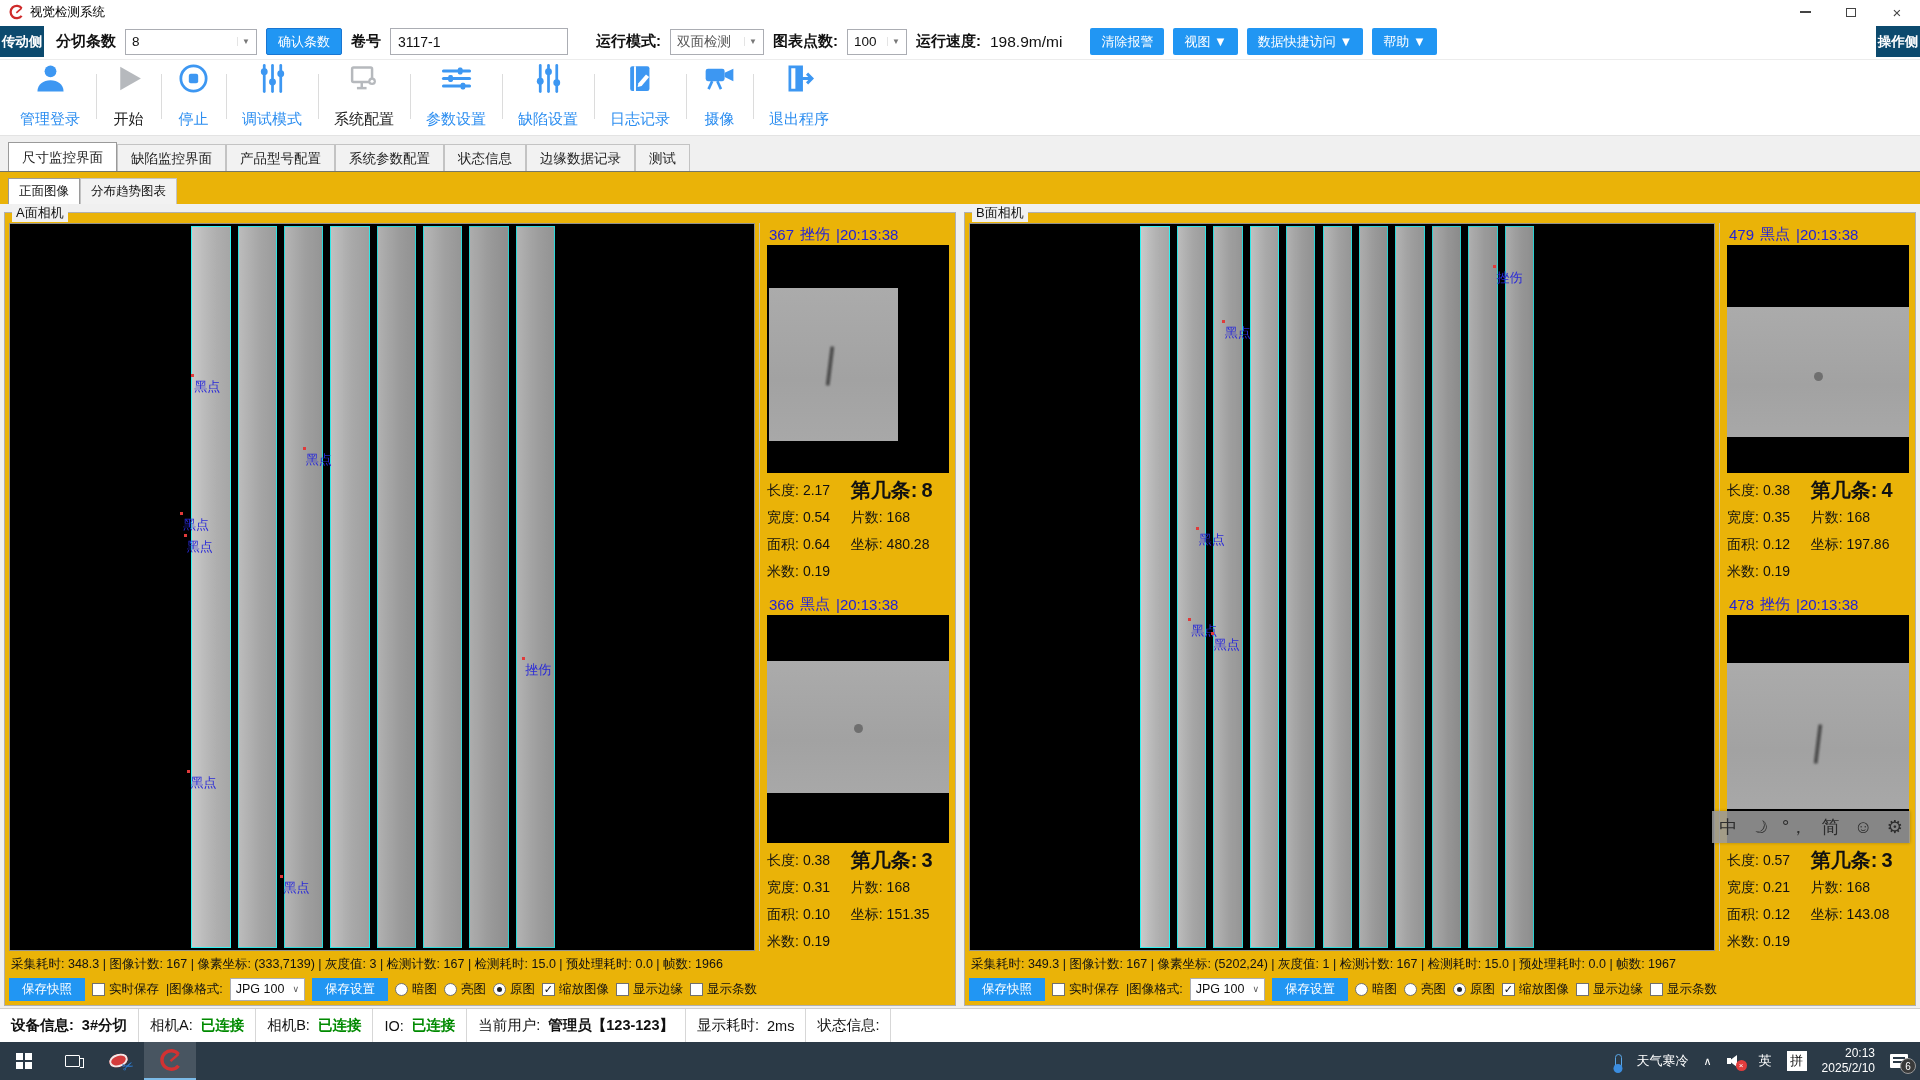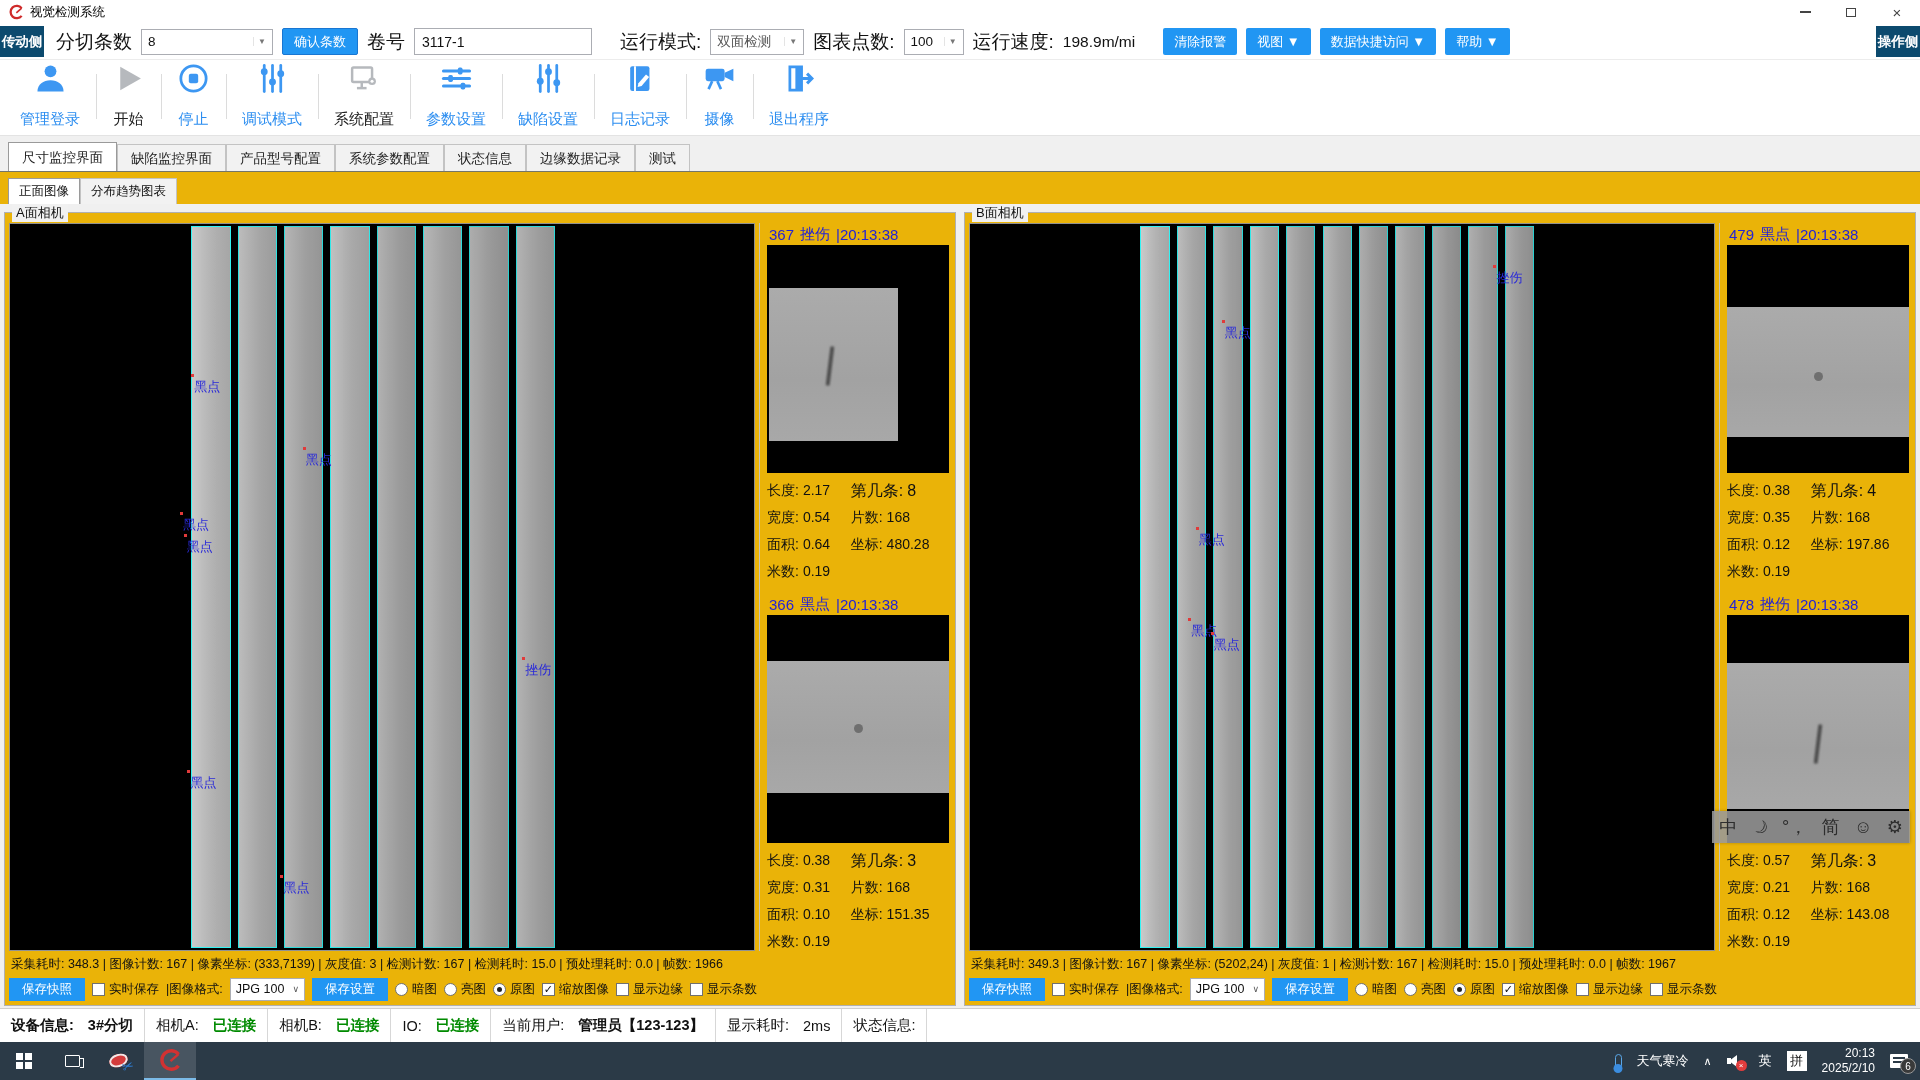--- a/index.html
+++ b/index.html
@@ -14,21 +14,21 @@
   .win-btns { position:absolute; right:0; top:0; height:100%; display:flex; }
   .win-btn { width:46px; display:flex; align-items:center; justify-content:center; color:#444; }
   .min-line { width:11px; height:1.5px; background:#444; }
   .max-box { width:10px; height:9px; border:1.5px solid #444; }
   .close-x { font-size:15px; line-height:1; }
 
   
   .toolbar { height:36px; background:#fff; border-bottom:1px solid #ececec; display:flex; align-items:center; gap:9px; position:relative; padding:0 58px 0 56px; flex:0 0 auto; }
   .side-btn { position:absolute; top:2px; bottom:2px; width:44px; background:#0c4a6e; color:#fff; font-size:13.5px; font-weight:bold; display:flex; align-items:center; justify-content:center; }
   .side-btn.left { left:0; } .side-btn.right { right:0; }
-  .tb-label { font-size:19px; font-weight:normal; color:#111; white-space:nowrap; }
+  .tb-label { font-size:15px; font-weight:bold; color:#111; white-space:nowrap; }
   .combo { height:26px; border:1px solid #abadb3; background:#fff; display:flex; align-items:center; padding:0 2px 0 6px; font-size:13.5px; }
   .combo .arrow { margin-left:auto; color:#777; font-size:8px; padding:0 4px; border-left:1px solid #e4e4e4; }
   .textbox { height:27px; border:1px solid #abadb3; background:#fff; display:flex; align-items:center; padding:0 7px; font-size:14px; }
   .btn-blue { background:#2196f3; color:#fff; font-size:13px; height:27px; padding:0 11px; display:flex; align-items:center; border-radius:2px; white-space:nowrap; }
   .btn-confirm { border:1px solid #1976d2; }
   .speed-value { font-size:15.5px; white-space:nowrap; }
   .tb-gap { width:10px; }
 
   
   .iconbar { height:76px; background:#fff; border-bottom:1px solid #e3e3e3; display:flex; align-items:stretch; padding:4px 4px 6px; flex:0 0 auto; }
@@ -58,40 +58,40 @@
   .defect-col { width:192px; display:flex; flex-direction:column; gap:14px; padding:0 2px 0 7px; border-left:1px solid #c2c2c2; margin-left:4px; position:relative; }
 
   .defect-card { height:356px; position:relative; }
   .card-header { color:#2323d6; font-size:15px; height:22px; display:flex; align-items:center; gap:6px; padding-left:2px; white-space:nowrap; }
   .card-img { height:228px; background:#000; position:relative; overflow:hidden; }
   .card-gray { position:absolute; background:linear-gradient(180deg,#ababab,#a2a2a2 60%,#a8a8a8); }
   .mark-scratch { position:absolute; width:4px; height:40px; background:#4f4f4f; filter:blur(1.2px); transform:rotate(7deg); border-radius:2px; }
   .mark-dot { position:absolute; width:9px; height:9px; border-radius:50%; background:#6f6f6f; filter:blur(0.6px); }
   .card-stats { margin-top:8px; display:grid; grid-template-columns:46% 54%; row-gap:8px; font-size:14px; line-height:19px; }
   .stat { display:flex; gap:4px; align-items:baseline; white-space:nowrap; }
-  .stat.strip-line { font-size:16px; font-weight:normal; }
+  .stat.strip-line { font-size:20px; font-weight:bold; }
 
   .cam-status { height:20px; font-size:12.5px; display:flex; align-items:center; padding:0 2px; color:#111; margin-top:3px; white-space:nowrap; overflow:hidden; }
   .cam-controls { height:28px; display:flex; align-items:center; gap:7px; font-size:12.5px; margin-top:1px; white-space:nowrap; }
   .small-btn { background:#2196f3; color:#fff; height:23px; padding:0 13px; display:flex; align-items:center; font-size:12.5px; }
   .ctl-item { display:flex; align-items:center; gap:4px; }
   .cbx { width:13px; height:13px; border:1px solid #707070; background:#fff; display:inline-flex; align-items:center; justify-content:center; font-size:11px; color:#111; }
   .radio { width:13px; height:13px; border:1px solid #707070; border-radius:50%; background:#fff; position:relative; display:inline-block; }
   .radio.checked::after { content:""; position:absolute; inset:3px; background:#222; border-radius:50%; }
   .mini-select { height:23px; border:1px solid #abadb3; background:#fff; display:flex; align-items:center; padding:0 5px; gap:8px; font-size:12.5px; }
   .sel-arrow { color:#555; font-size:9px; }
 
   
   .ime-bar { position:absolute; left:-8px; right:1px; top:588px; height:32px; background:rgba(152,152,152,0.88); display:flex; align-items:center; justify-content:space-around; z-index:6; color:#2d2d2d; font-size:18px; box-shadow:0 0 3px rgba(0,0,0,0.25); }
   .ime-item { line-height:1; }
   .ime-moon { display:inline-block; transform:rotate(30deg); }
 
   
   .statusbar { height:34px; background:#fff; border-top:1px solid #cfcfcf; display:flex; align-items:center; font-size:14.5px; flex:0 0 auto; }
-  .seg { padding:16px 11px; border-right:1px solid #d7d7d7; height:100%; display:flex; align-items:center; gap:14px; white-space:nowrap; }
+  .seg { padding:16px 11px; border-right:1px solid #d7d7d7; height:100%; display:flex; align-items:center; gap:8px; white-space:nowrap; }
   .seg .b { font-weight:bold; }
   .seg .green { color:#008a00; font-weight:bold; }
 
   
   .taskbar { height:38px; background:#2b3a47; display:flex; align-items:center; position:relative; color:#fff; flex:0 0 auto; }
   .tb-tile { width:48px; height:100%; display:flex; align-items:center; justify-content:center; }
   .win-grid { display:grid; grid-template-columns:7px 7px; grid-template-rows:7px 7px; gap:1.5px; }
   .win-grid span { background:#fff; }
   .tview { width:15px; height:12px; border:1.6px solid #fff; border-radius:1px; position:relative; }
   .tview::before { content:""; position:absolute; right:-5px; top:2px; width:3px; height:8px; border:1.4px solid #fff; border-left:none; }

